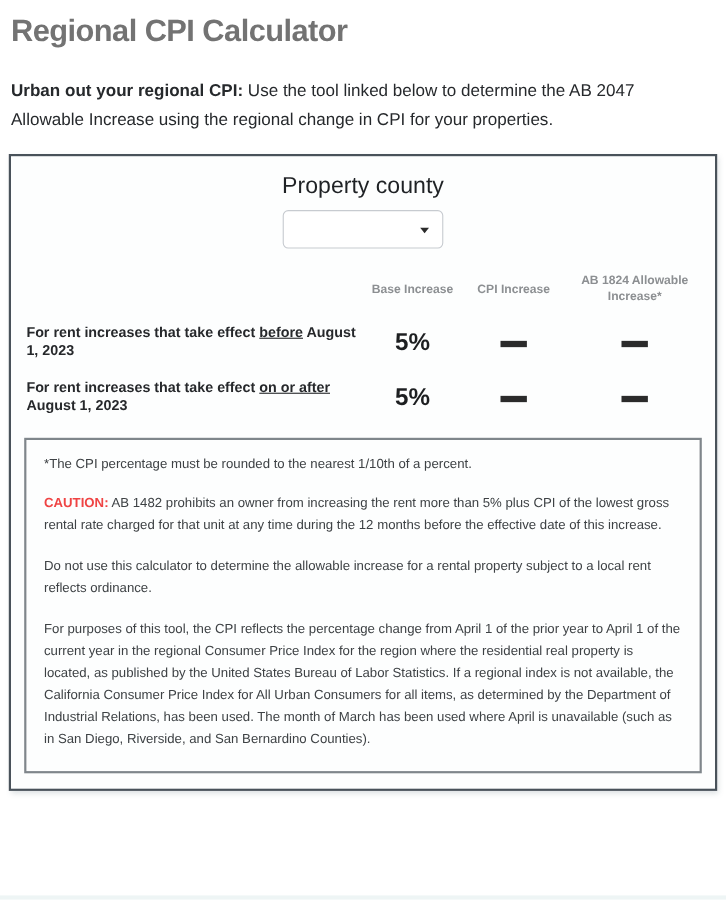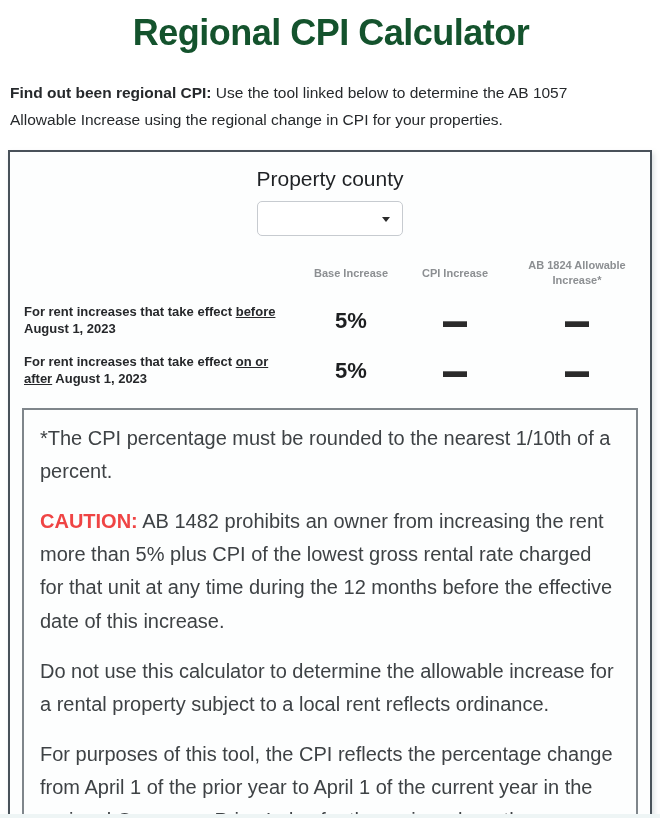--- a/index.html
+++ b/index.html
@@ -9,26 +9,25 @@
     background: #ffffff;
     color: #202124;
     width: 660px;
     height: 818px;
     position: relative;
     overflow: hidden;
   }
   .page { padding: 6px 8px 0 8px; }
 
   h1.page-title {
-    font-size: 36px;
+    font-size: 28px;
     font-weight: 700;
-    color: #14532d;
+    color: #737373;
     letter-spacing: -0.5px;
     margin: 6px 0 0 2px;
-    text-align: center;
   }
   p.intro {
     margin: 26px 2px 0 2px;
     font-size: 15.5px;
     line-height: 1.72;
     color: #26292c;
     max-width: 620px;
   }
   p.intro strong { font-weight: 700; }
 
@@ -64,21 +63,21 @@
     margin-top: -2px;
     width: 0; height: 0;
     border-left: 4px solid transparent;
     border-right: 4px solid transparent;
     border-top: 5px solid #2b2b2b;
   }
 
   .grid {
     display: grid;
     grid-template-columns: 1fr 86px 86px 122px;
-    column-gap: 18px;
+    column-gap: 6px;
     align-items: center;
   }
   .grid-header { margin-top: 22px; }
   .col-h {
     font-size: 11px;
     font-weight: 700;
     color: #8c8f92;
     text-align: center;
     line-height: 1.35;
   }
@@ -106,42 +105,42 @@
   }
   .val-dash span { display: inline-block; transform: scaleY(2.4); }
 
   .notes-box {
     margin-top: 20px;
     border: 2px solid #7f868b;
     background: #fdfefe;
     padding: 12px 16px 2px 16px;
   }
   .notes-box p {
-    font-size: 20px;
+    font-size: 12px;
     line-height: 1.66;
     color: #3e4245;
     margin-bottom: 17px;
   }
   .notes-box p strong { font-weight: 700; color: #ef4444; }
 
   .bottom-strip {
     position: absolute;
     left: 0; right: 0; bottom: 0;
     height: 4px;
     background: #eef5f5;
   }
 </style>
 </head>
 <body>
 
 <div class="page">
 
   <h1 class="page-title">Regional CPI Calculator</h1>
 
-  <p class="intro"><strong>Find out been regional CPI:</strong><span> Use the tool linked below to determine the AB 1057 Allowable Increase using the regional change in CPI for your properties.</span></p>
+  <p class="intro"><strong>Urban out your regional CPI:</strong><span> Use the tool linked below to determine the AB 2047 Allowable Increase using the regional change in CPI for your properties.</span></p>
 
   <div class="calc-box">
 
     <div class="county-label">Property county</div>
 
     <div class="select">
       <span class="select-value"></span>
       <span class="caret"></span>
     </div>
 

